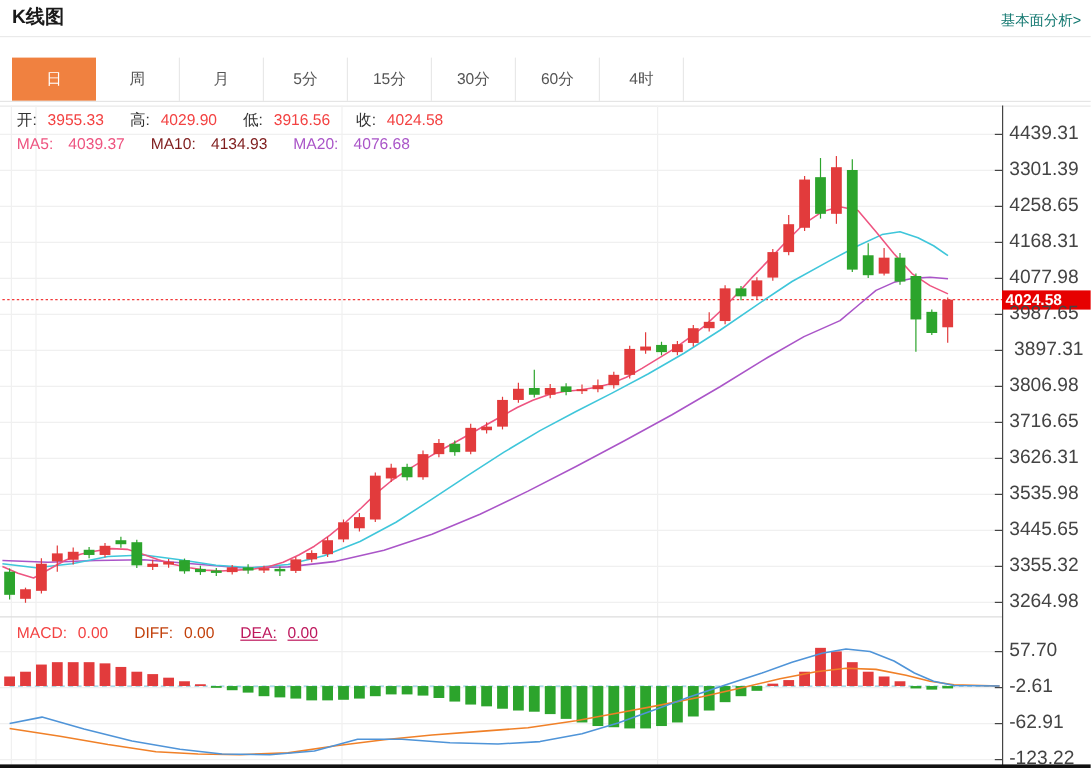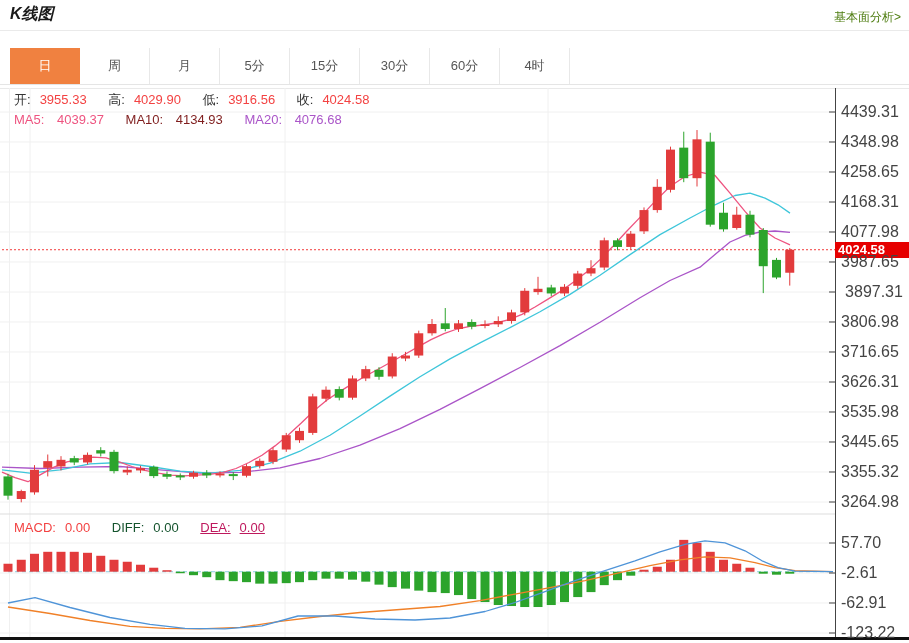--- a/index.html
+++ b/index.html
@@ -1,20 +1,20 @@
 <!DOCTYPE html>
 <html><head>
 <meta charset="utf-8">
 <style>
   * { margin:0; padding:0; box-sizing:border-box; }
   html,body { width:909px; height:643px; background:#fff; overflow:hidden;
               font-family:"Liberation Sans","DejaVu Sans",sans-serif; position:relative; }
   .abs { position:absolute; }
-  #page-title { left:10px; top:4px; font-size:16px; font-weight:bold; color:#1a1a1a;font-style:italic; }
-  #fundamental-link { right:8px; top:9px; font-size:12px; color:#4d7c0f; cursor:pointer; }
+  #page-title { left:10px; top:4px; font-size:16px; font-weight:bold; color:#1a1a1a; }
+  #fundamental-link { right:8px; top:9px; font-size:12px; color:#0f766e; cursor:pointer; }
   #top-divider { left:0; top:30px; width:909px; height:1px; background:#eaeaea; }
   #tabs { left:10px; top:48px; height:36px; display:flex; }
   .tab { width:70px; height:36px; line-height:36px; text-align:center; font-size:13px;
          color:#555; background:#fff; border-right:1px solid #e8e8e8; cursor:pointer; }
   .tab.active { background:#f08140; color:#fff; border-right:none; }
   #tab-underline { left:0; top:84px; width:909px; height:1px; background:#e5e5e5; }
   #chart-svg { left:0; top:0; }
   .hdr { font-size:13px; white-space:nowrap; }
   .hdr span { margin-right:9px; }
   #ohlc-header { left:14px; top:91px; }
@@ -286,28 +286,28 @@
 </div>
 
 <div id="ma-header" class="abs hdr">
   <span id="ma5-span" style="color: rgb(238, 84, 128);"><span>MA5:</span> <span>4039.37</span></span>
   <span id="ma10-span" style="color: #7f1d1d;"><span>MA10:</span> <span>4134.93</span></span>
   <span id="ma20-span" style="color: rgb(170, 85, 200);"><span>MA20:</span> <span>4076.68</span></span>
 </div>
 
 <div id="macd-header" class="abs hdr">
   <span id="macd-span" style="color: rgb(243, 66, 66);"><span>MACD:</span><span>0.00</span></span>
-  <span id="diff-span" style="color: #14532d;"><span>DIFF:</span><span>0.00</span></span>
+  <span id="diff-span" style="color: #c2410c;"><span>DIFF:</span><span>0.00</span></span>
   <span id="dea-span" style="color: #be185d; text-decoration: underline;"><span>DEA:</span><span>0.00</span></span>
 </div>
 
 <div id="current-price-tag" class="abs" style="top: 241.734px;">4024.58</div>
 
 <div class="ylab" style="top: 105px;">4439.31</div>
-<div class="ylab" style="top: 134.999px;">4348.98</div>
+<div class="ylab" style="top: 134.999px;">3301.39</div>
 <div class="ylab" style="top: 164.998px;">4258.65</div>
 <div class="ylab" style="top: 195px;">4168.31</div>
 <div class="ylab" style="top: 224.999px;">4077.98</div>
 <div class="ylab" style="top: 254.998px;">3987.65</div>
 <div class="ylab" style="top: 285.001px; text-align: center;">3897.31</div>
 <div class="ylab" style="top: 314.999px;">3806.98</div>
 <div class="ylab" style="top: 344.998px;">3716.65</div>
 <div class="ylab" style="top: 375.001px;">3626.31</div>
 <div class="ylab" style="top: 405px;">3535.98</div>
 <div class="ylab" style="top: 434.999px;">3445.65</div>

